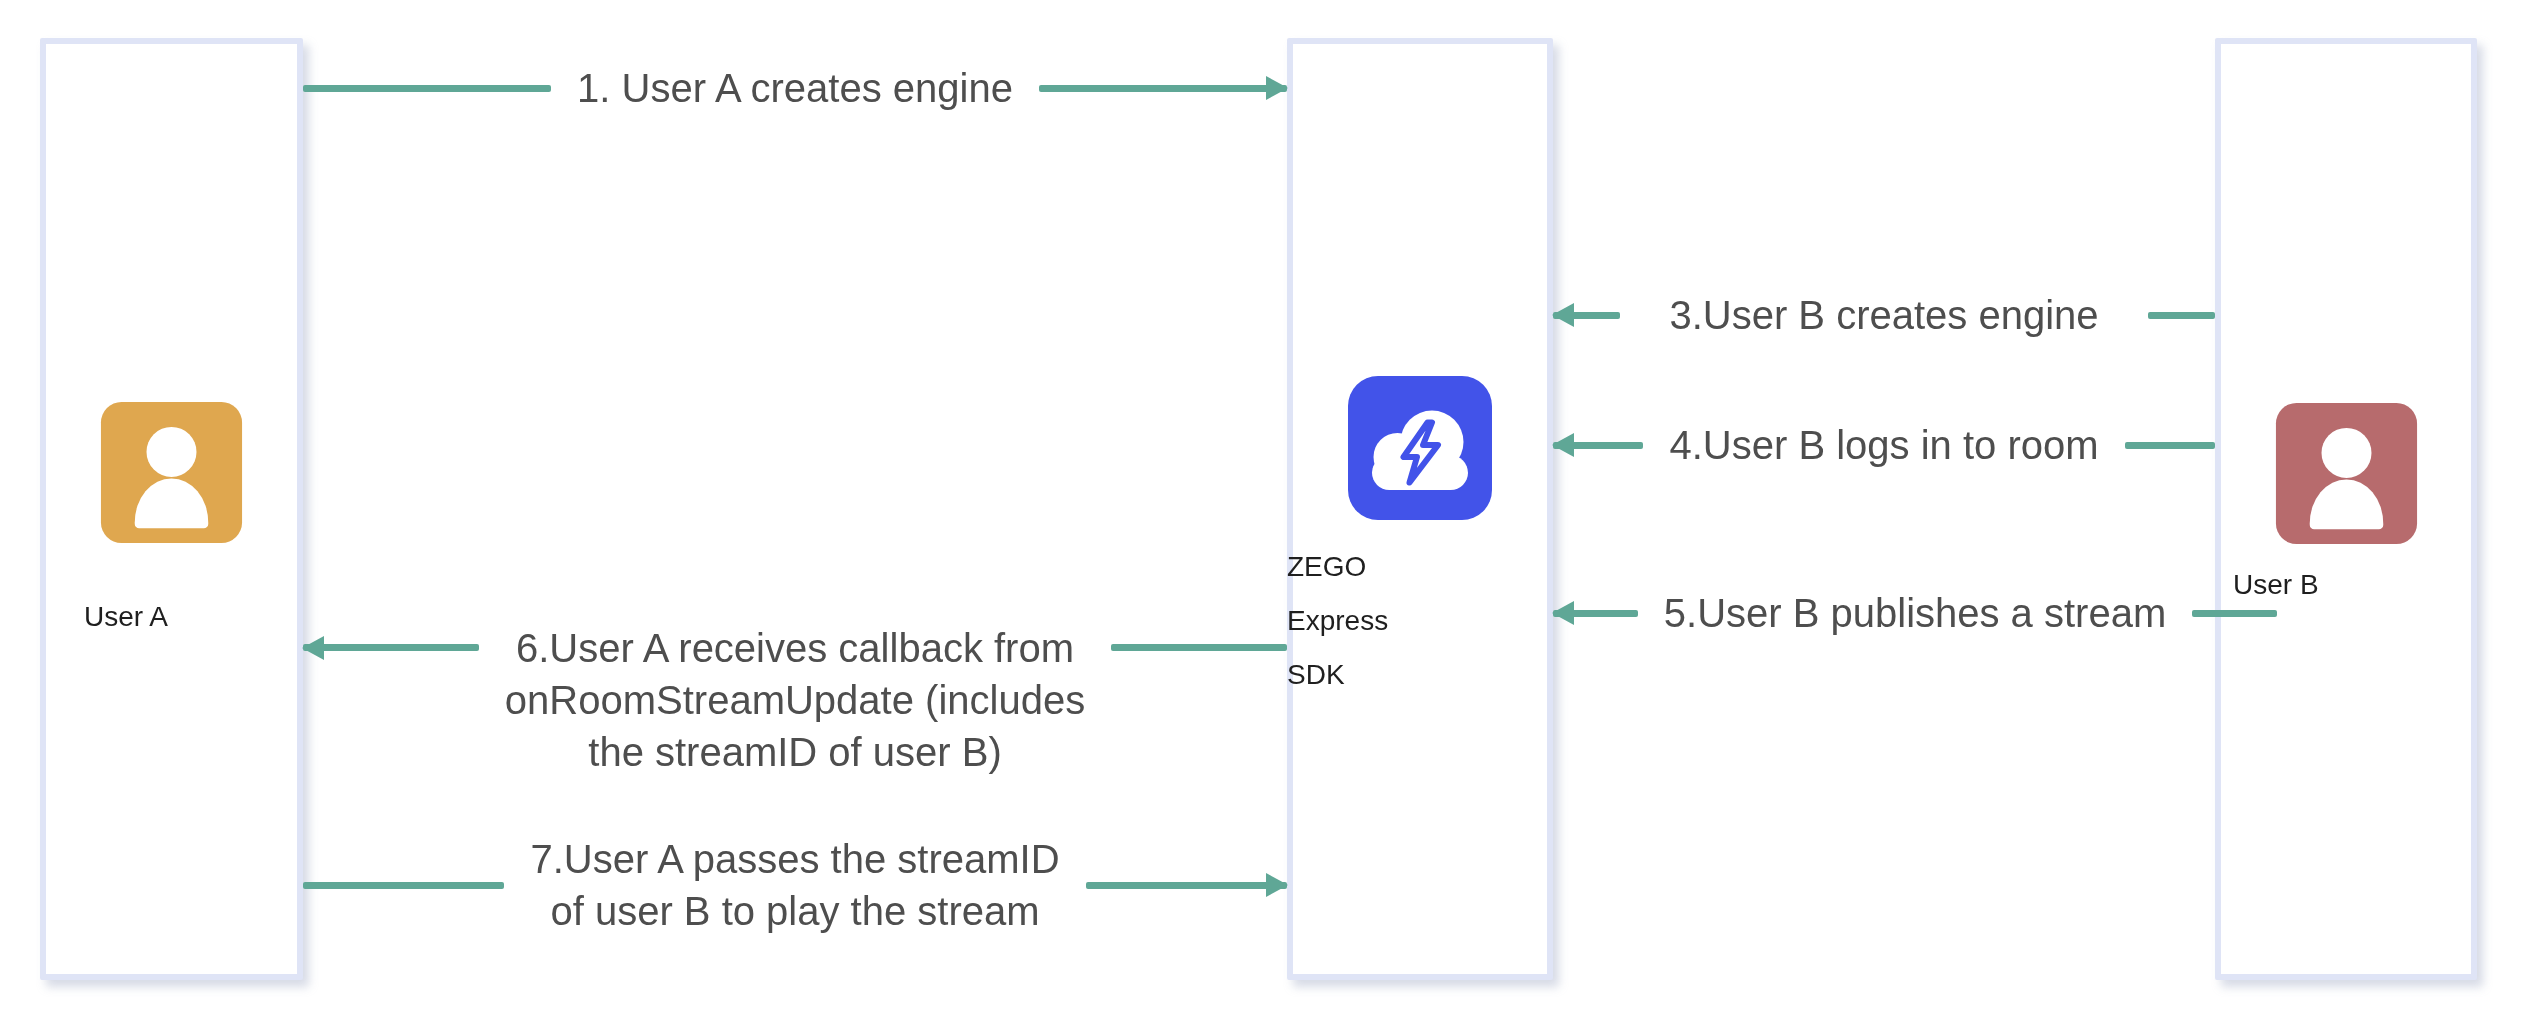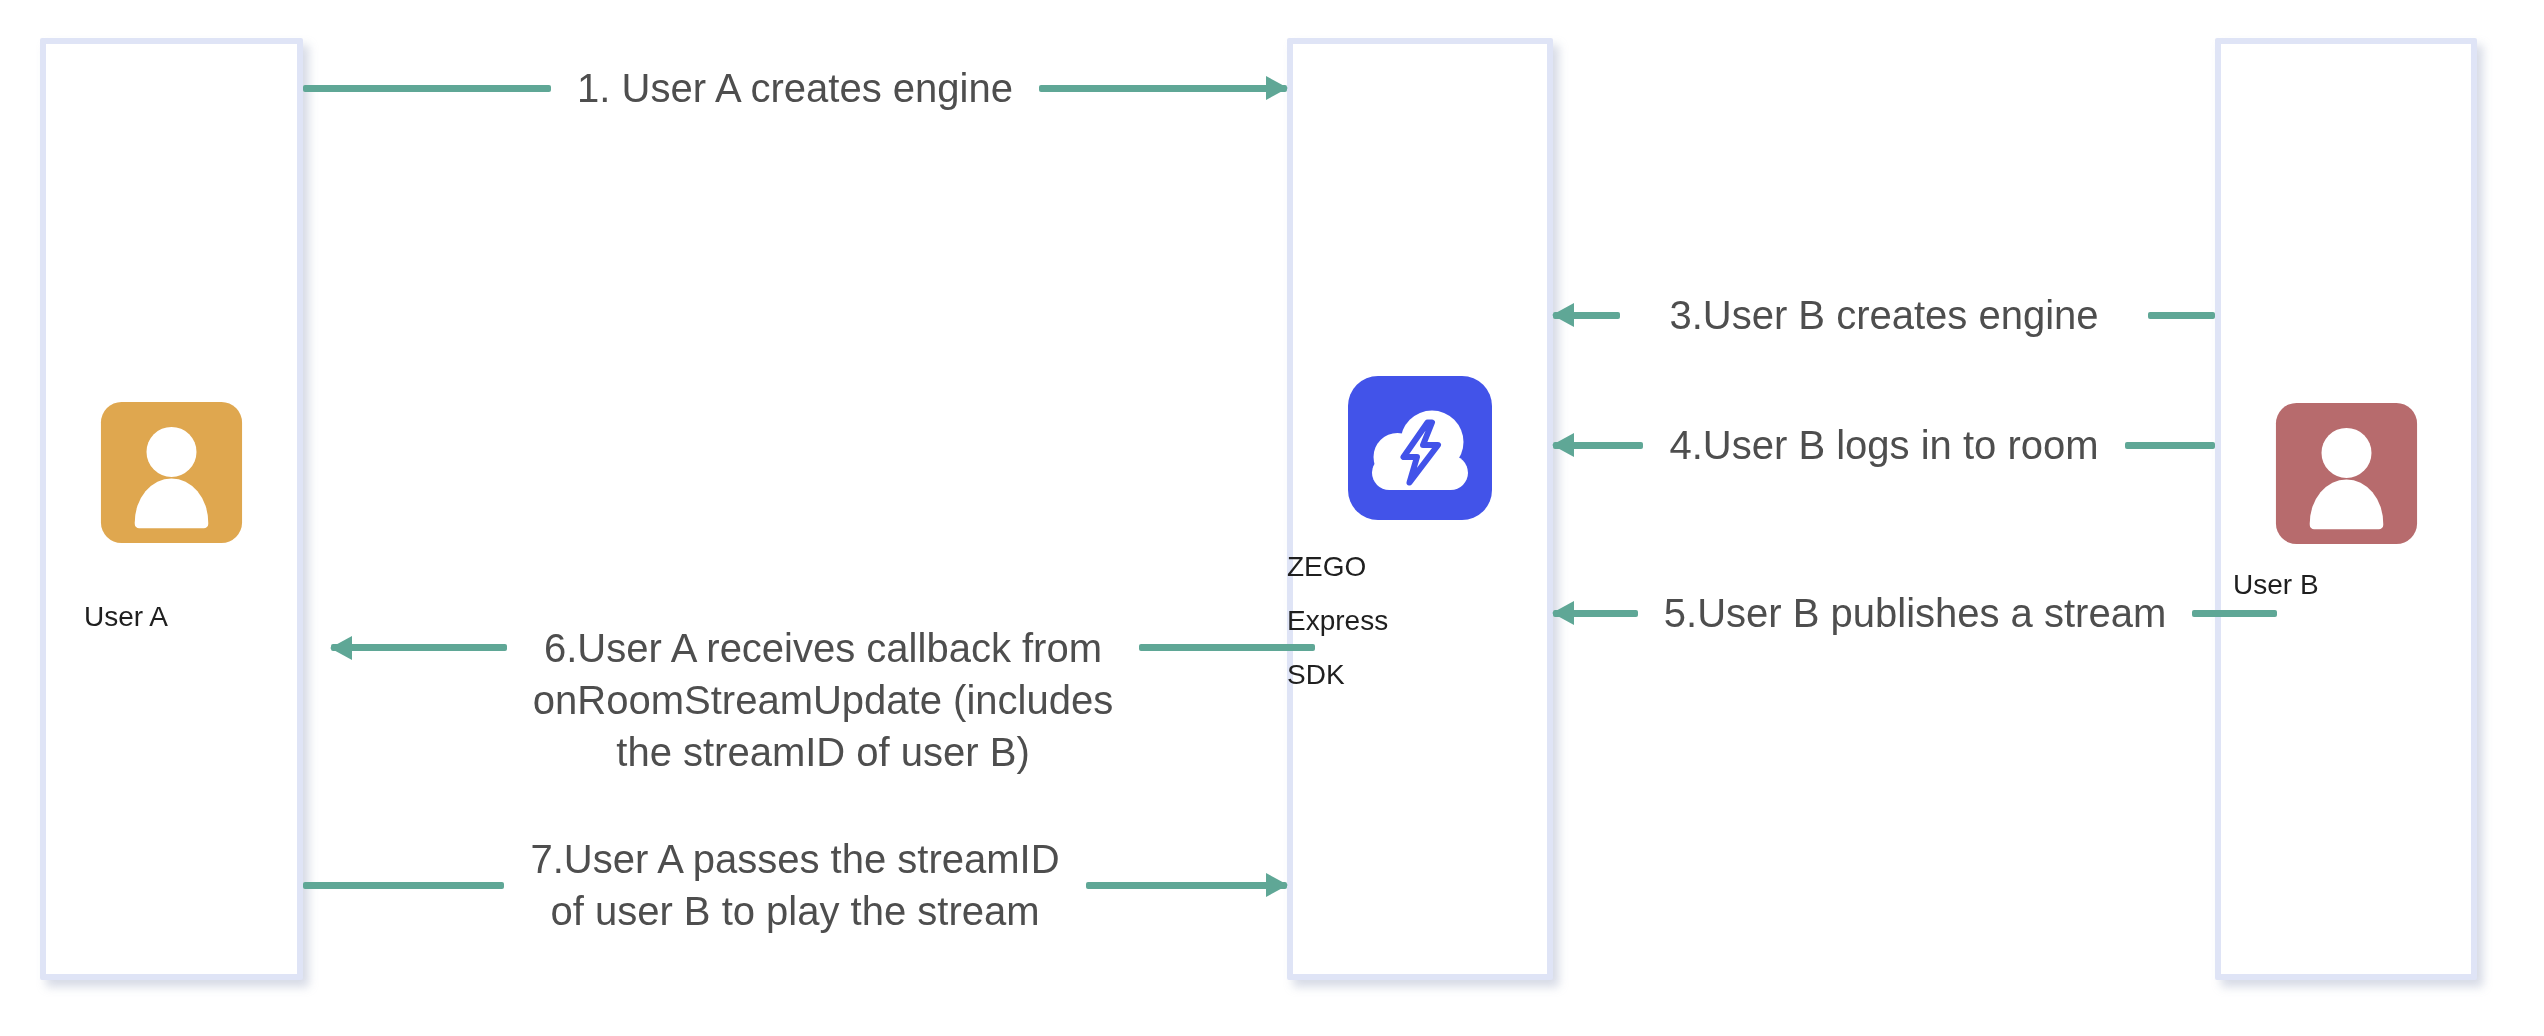--- a/index.html
+++ b/index.html
@@ -134,21 +134,21 @@
     <span class="msg-label">4.User B logs in to room</span>
     <span class="seg"></span>
   </div>
 
   <div class="msg" style="left:1553px;top:559px;width:724px;height:52px;margin-top:28px;">
     <span class="seg head-left"></span>
     <span class="msg-label">5.User B publishes a stream</span>
     <span class="seg"></span>
   </div>
 
-  <div class="msg top-align" style="left:303px;top:622px;width:984px;height:156px;margin-left:28px;">
+  <div class="msg top-align" style="left:303px;top:622px;width:984px;height:156px;">
     <span class="seg head-left"></span>
     <span class="msg-label">6.User A receives callback from
 onRoomStreamUpdate (includes
 the streamID of user B)</span>
     <span class="seg"></span>
   </div>
 
   <div class="msg" style="left:303px;top:833px;width:984px;height:104px;">
     <span class="seg"></span>
     <span class="msg-label">7.User A passes the streamID

